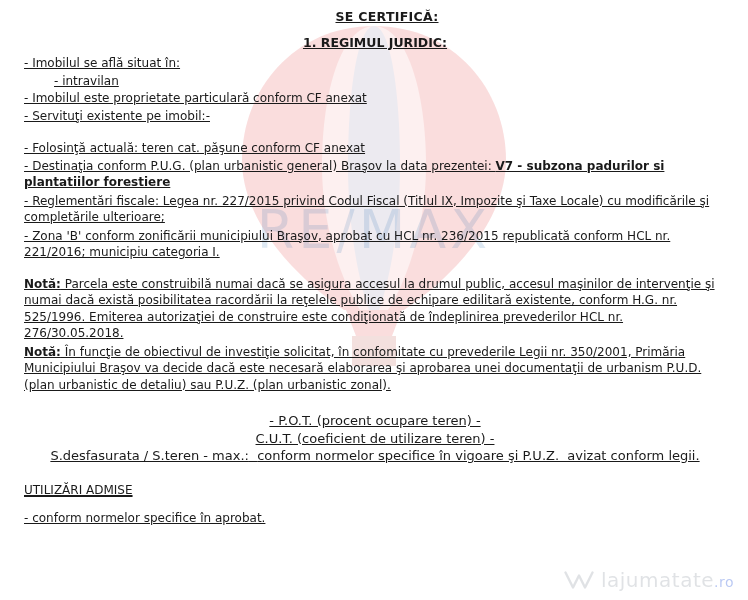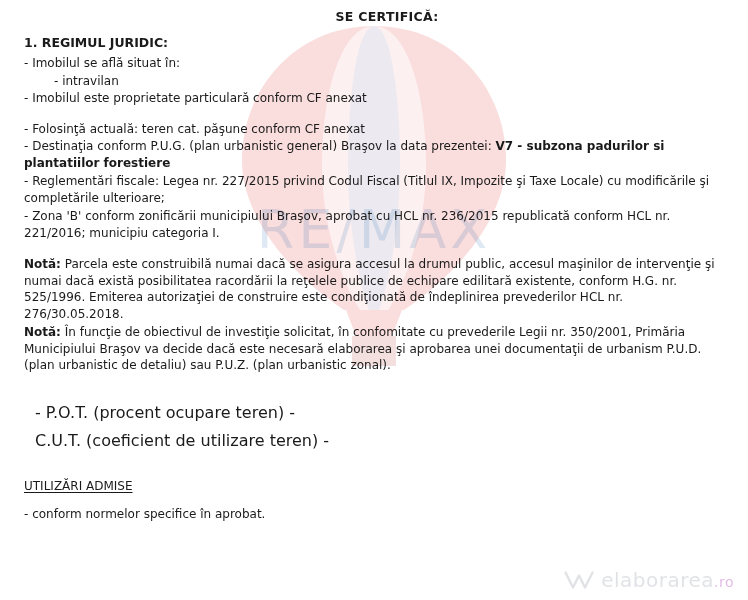--- a/index.html
+++ b/index.html
@@ -56,45 +56,47 @@
     width: 30px;
     height: 22px;
   }
   .wm-laj-word {
     font-family: "DejaVu Sans", sans-serif;
     font-size: 20px;
     color: #9aa2ab;
     letter-spacing: 0.5px;
   }
   .wm-laj-word .dotro {
-    color: #a21caf;
+    color: #1d4ed8;
     font-size: 14px;
     text-align: center;
   }
 
   
   .page {
     position: relative;
     z-index: 2;
     padding: 9px 22px 4px 24px;
     box-sizing: border-box;
     height: 456px;
+    text-decoration: underline;
   }
   .doc-title {
     text-align: center;
     font-weight: bold;
     font-size: 12.5px;
     letter-spacing: 0.3px;
     margin: 0 0 11px 0;
     padding-left: 24px;
   }
   .section-head {
     font-weight: bold;
     font-size: 12.5px;
     margin: 0 0 5px 0;
+    text-align: center;
   }
   .line {
     font-size: 12px;
     line-height: 16.5px;
     margin: 0 0 3px 0;
   }
   .line.tight { margin-bottom: 1px; }
   .indent { padding-left: 30px; }
   .gap-sm { height: 9px; }
   .gap-md { height: 13px; }
@@ -105,73 +107,76 @@
     text-underline-offset: 2px;
   }
   .note-label { font-weight: bold; }
   .para {
     font-size: 12px;
     line-height: 16.5px;
     margin: 0 0 2px 0;
     text-align: left;
   }
   .pot-row {
-    font-size: 16px;
+    font-size: 13px;
     line-height: 17.5px;
-    margin: 11px;
+    margin: 0;
     white-space: pre;
+    text-align: center;
   }
 </style>
 </head>
 <body>
 
 <div class="watermark">
   <svg class="balloon" viewBox="0 0 300 370">
     <g opacity="0.17">
       <path d="M150 8 C 70 8 18 72 18 142 C 18 205 75 262 120 292 L 180 292 C 225 262 282 205 282 142 C 282 72 230 8 150 8 Z" fill="#e03a3a"></path>
       <path d="M150 8 C 118 8 98 72 98 148 C 98 212 120 268 136 292 L 164 292 C 180 268 202 212 202 148 C 202 72 182 8 150 8 Z" fill="#ffffff" opacity="0.55"></path>
       <path d="M150 8 C 134 8 124 72 124 148 C 124 212 136 268 145 292 L 155 292 C 164 268 176 212 176 148 C 176 72 166 8 150 8 Z" fill="#2b5fa8" opacity="0.5"></path>
       <path d="M122 292 L 178 292 L 168 318 L 132 318 Z" fill="#e03a3a"></path>
       <rect x="128" y="318" width="44" height="30" fill="#b9473f"></rect>
     </g>
   </svg>
   <div class="wm-text">RE/MAX</div>
   <div class="wm-lajumatate">
     <svg class="wm-laj-mark" viewBox="0 0 40 28">
       <path d="M2 4 L 12 24 L 20 8 L 28 24 L 38 4" fill="none" stroke="#9aa2ab" stroke-width="3.2" stroke-linecap="round" stroke-linejoin="round"></path>
     </svg>
-    <div class="wm-laj-word"><span>elaborarea</span><span class="dotro">.ro</span></div>
+    <div class="wm-laj-word"><span>lajumatate</span><span class="dotro">.ro</span></div>
   </div>
 </div>
 
 <div class="page">
 
   <div class="doc-title">SE CERTIFICĂ:</div>
 
   <div class="section-head">1. REGIMUL JURIDIC:</div>
   <div class="line tight">- Imobilul se află situat în:</div>
   <div class="line tight indent">- intravilan</div>
   <div class="line tight">- Imobilul este proprietate particulară conform CF anexat</div>
+  <div class="line">- Servituţi existente pe imobil:-</div>
 
   <div class="gap-md"></div>
 
   <div class="line tight">- Folosinţă actuală: teren cat. păşune conform CF anexat</div>
   <div class="para"><span>- Destinaţia conform P.U.G. (plan urbanistic general) Braşov la data prezentei: </span><b>V7 - subzona padurilor si plantatiilor forestiere</b></div>
   <div class="para">- Reglementări fiscale: Legea nr. 227/2015 privind Codul Fiscal (Titlul IX, Impozite şi Taxe Locale) cu modificările şi completările ulterioare;</div>
   <div class="para">- Zona 'B' conform zonificării municipiului Braşov, aprobat cu HCL nr. 236/2015 republicată conform HCL nr. 221/2016; municipiu categoria I.</div>
 
   <div class="gap-md"></div>
 
   <div class="para"><span class="note-label">Notă:</span><span> Parcela este construibilă numai dacă se asigura accesul la drumul public, accesul maşinilor de intervenţie şi numai dacă există posibilitatea racordării la reţelele publice de echipare edilitară existente, conform H.G. nr. 525/1996. Emiterea autorizaţiei de construire este condiţionată de îndeplinirea prevederilor HCL nr. 276/30.05.2018.</span></div>
   <div class="para"><span class="note-label">Notă:</span><span> În funcţie de obiectivul de investiţie solicitat, în confomitate cu prevederile Legii nr. 350/2001, Primăria Municipiului Braşov va decide dacă este necesară elaborarea şi aprobarea unei documentaţii de urbanism P.U.D. (plan urbanistic de detaliu) sau P.U.Z. (plan urbanistic zonal).</span></div>
 
   <div class="gap-lg"></div>
 
   <div class="pot-row">- P.O.T. (procent ocupare teren) -</div>
   <div class="pot-row">C.U.T. (coeficient de utilizare teren) -</div>
+  <div class="pot-row"><span>S.desfasurata / S.teren - max.:</span>  <span>conform normelor specifice în vigoare şi P.U.Z.  avizat conform legii.</span></div>
 
   <div class="gap-lg"></div>
 
   <div class="line u">UTILIZĂRI ADMISE</div>
   <div class="gap-sm"></div>
   <div class="line">- conform normelor specifice în aprobat.</div>
 
   <div class="gap-md"></div>
 
 </div>

